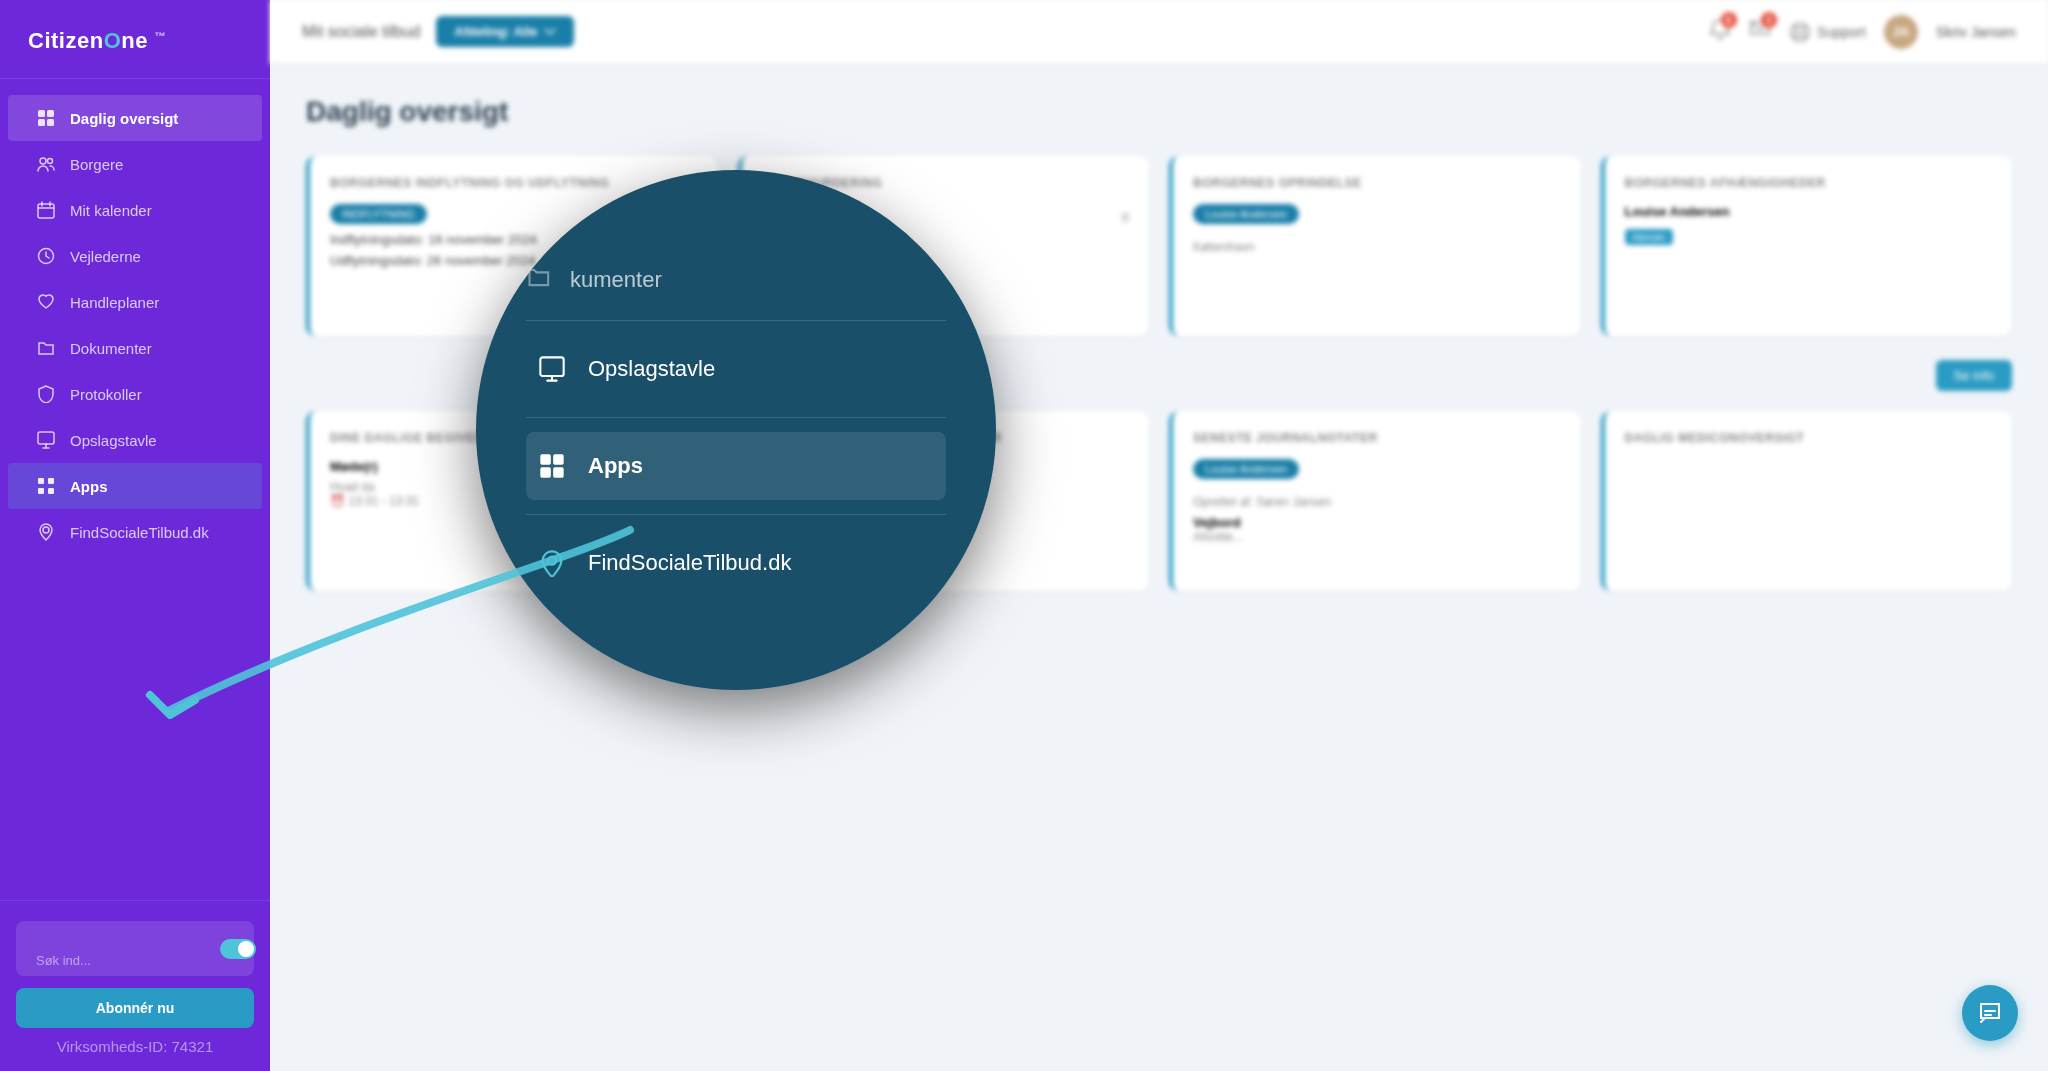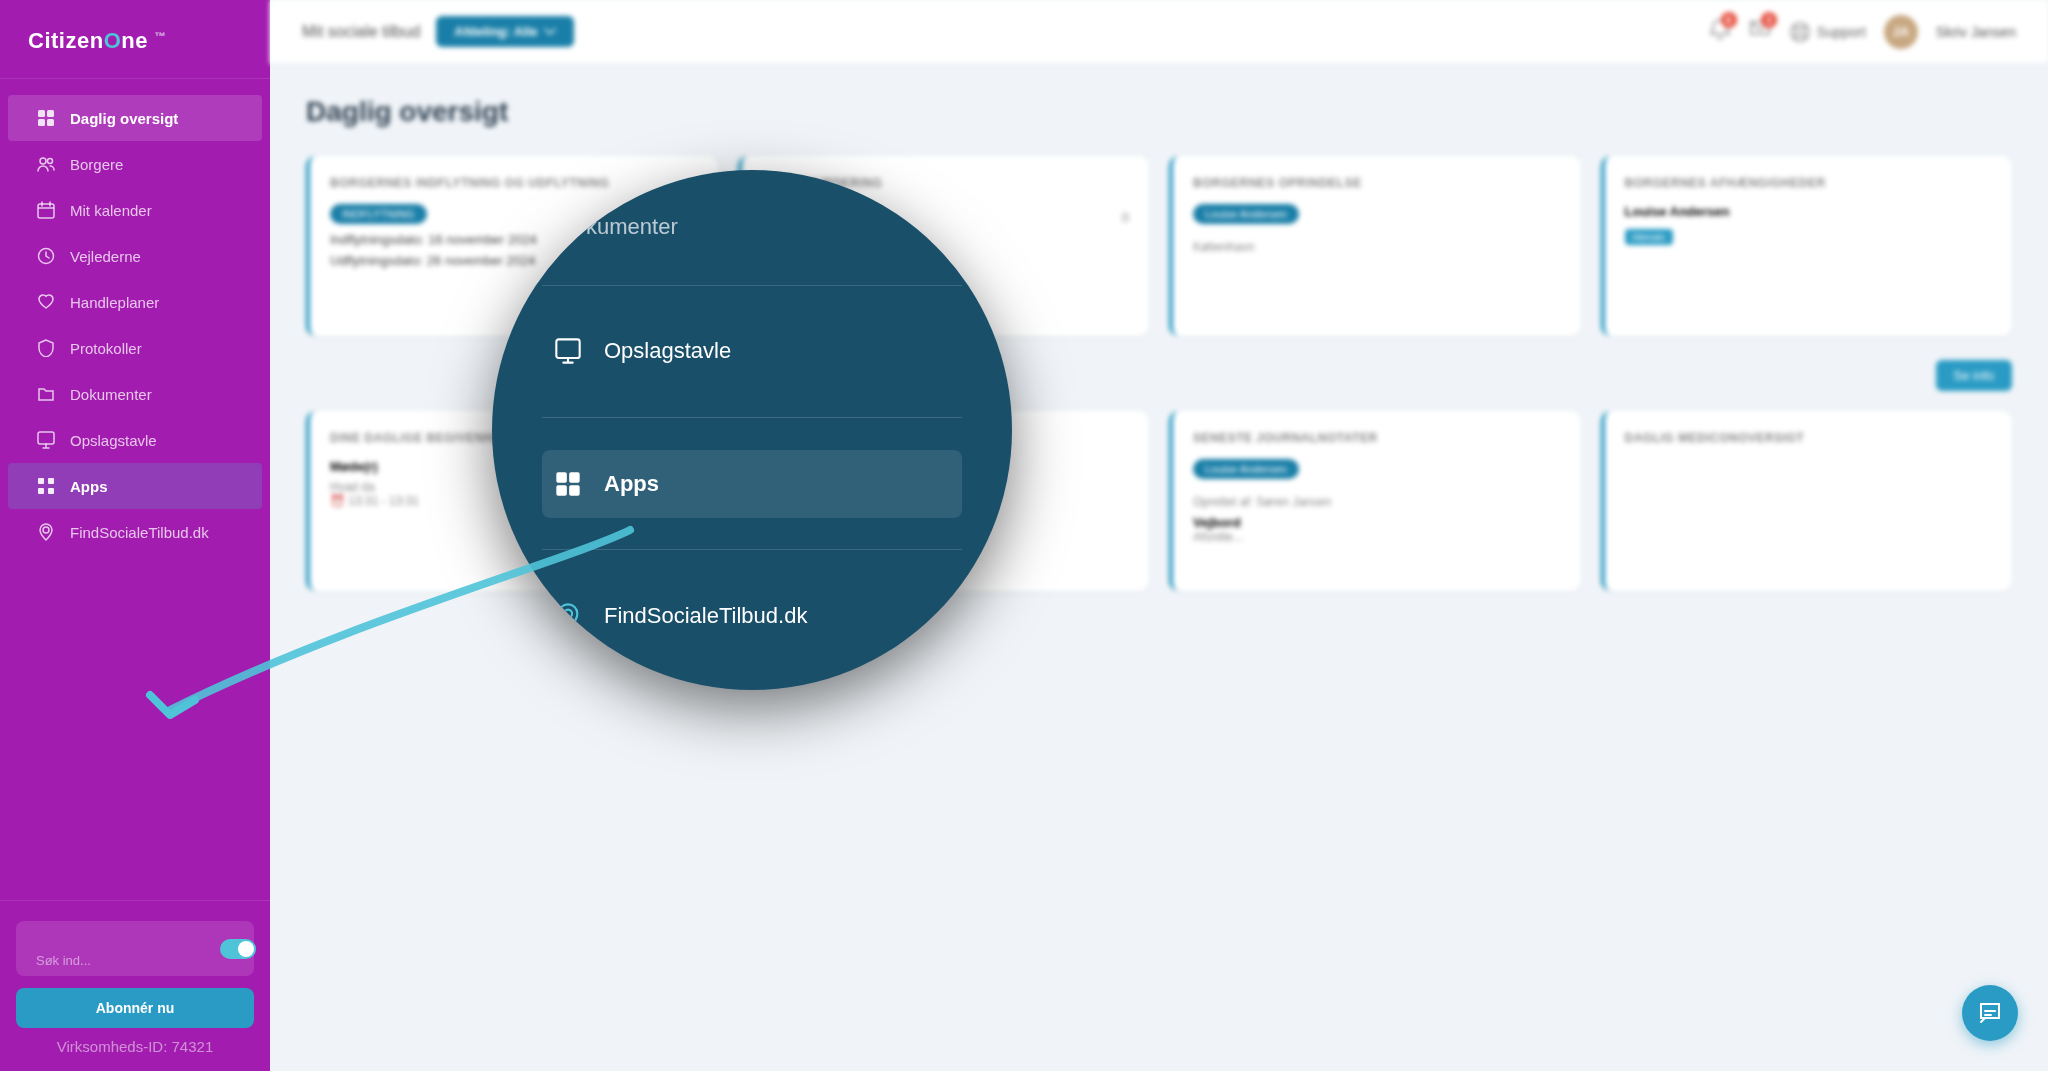--- a/index.html
+++ b/index.html
@@ -2,21 +2,21 @@
 <html><head>
   <meta charset="utf-8">
   <style>
     * { box-sizing: border-box; margin: 0; padding: 0; }
     body { font-family: -apple-system, BlinkMacSystemFont, 'Segoe UI', sans-serif; background: #f0f4f8; overflow: hidden; width: 2048px; height: 1071px; }
 
     
     .app-shell { display: flex; width: 2048px; height: 1071px; }
 
     
-    .sidebar { width: 270px; min-width: 270px; background: #a21caf; display: flex; flex-direction: column; height: 100%; padding: 0; }
+    .sidebar { width: 270px; min-width: 270px; background: #6d28d9; display: flex; flex-direction: column; height: 100%; padding: 0; }
     .sidebar-logo { padding: 28px 28px 24px; border-bottom: 1px solid rgba(255,255,255,0.1); }
     .sidebar-logo-text { color: white; font-size: 22px; font-weight: 700; letter-spacing: 0.5px; }
     .sidebar-logo-text span { color: #4fc3d8; }
     .sidebar-nav { flex: 1; padding: 16px 0; overflow-y: auto; }
     .nav-item { display: flex; align-items: center; gap: 14px; padding: 13px 28px; color: rgba(255,255,255,0.75); font-size: 15px; cursor: pointer; transition: background 0.15s; border-radius: 4px; margin: 0 8px; }
     .nav-item.active { background: rgba(255,255,255,0.15); color: white; font-weight: 600; }
     .nav-item.highlighted { background: rgba(79,195,216,0.2); color: white; font-weight: 600; }
     .nav-icon { width: 20px; height: 20px; display: flex; align-items: center; justify-content: center; flex-shrink: 0; }
     .sidebar-footer { padding: 20px 16px 16px; border-top: 1px solid rgba(255,255,255,0.1); }
     .sidebar-search { display: flex; align-items: center; background: rgba(255,255,255,0.12); border-radius: 8px; padding: 8px 12px; gap: 8px; margin-bottom: 12px; }
@@ -49,21 +49,21 @@
     .tag { background: #1a7fa8; color: white; border-radius: 20px; padding: 4px 12px; font-size: 11px; display: inline-block; margin-bottom: 8px; }
     .tag-small { background: #2a9bc4; color: white; border-radius: 4px; padding: 2px 8px; font-size: 11px; display: inline-block; }
     .risk-row { display: flex; align-items: center; gap: 8px; padding: 6px 0; font-size: 13px; }
     .dot { width: 10px; height: 10px; border-radius: 50%; background: #27ae60; flex-shrink: 0; }
     .person-name { font-weight: 600; font-size: 13px; }
     .person-loc { color: #888; font-size: 12px; }
     .bottom-btn { background: #2a9bc4; color: white; border: none; border-radius: 6px; padding: 8px 18px; font-size: 13px; cursor: pointer; float: right; }
 
     
     .overlay-container { position: fixed; top: 0; left: 0; width: 2048px; height: 1071px; pointer-events: none; z-index: 100; }
-    .magnify-circle { position: absolute; top: 170px; left: 492px; width: 520px; height: 520px; border-radius: 50%; background: #1a4f6a; overflow: hidden; box-shadow: 0 20px 60px rgba(0,0,0,0.5); display: flex; flex-direction: column; justify-content: space-between; padding: 40px 50px; gap: 10px; }
+    .magnify-circle { position: absolute; top: 170px; left: 476px; width: 520px; height: 520px; border-radius: 50%; background: #1a4f6a; overflow: hidden; box-shadow: 0 20px 60px rgba(0,0,0,0.5); display: flex; flex-direction: column; justify-content: center; padding: 40px 50px; gap: 10px; }
     .mag-item { display: flex; align-items: center; gap: 20px; padding: 18px 10px; border-radius: 8px; color: white; font-size: 22px; font-weight: 500; }
     .mag-item.highlighted-item { background: rgba(255,255,255,0.1); }
     .mag-icon { width: 32px; height: 32px; display: flex; align-items: center; justify-content: center; flex-shrink: 0; }
     .mag-divider { height: 1px; background: rgba(255,255,255,0.15); margin: 4px 0; }
 
     
     .arrow-svg { position: absolute; top: 500px; left: 50px; width: 650px; height: 250px; }
 
     
     .chat-btn { position: fixed; bottom: 30px; right: 30px; width: 56px; height: 56px; background: #2a9bc4; border-radius: 50%; display: flex; align-items: center; justify-content: center; cursor: pointer; box-shadow: 0 4px 14px rgba(42,155,196,0.5); z-index: 200; }
@@ -134,33 +134,33 @@
           <svg width="18" height="18" viewBox="0 0 18 18" fill="none">
               <path d="M9 15s-7-5-7-9a4 4 0 0 1 7-2.65A4 4 0 0 1 16 6c0 4-7 9-7 9z" stroke="rgba(255,255,255,0.75)" stroke-width="1.5"></path>
             </svg>
         </span>
         <span>Handleplaner</span>
       </div>
 
       <div class="nav-item">
         <span class="nav-icon">
           <svg width="18" height="18" viewBox="0 0 18 18" fill="none">
+              <path d="M2 4h5l2 2h7v9H2V4z" stroke="rgba(255,255,255,0.75)" stroke-width="1.5"></path>
+            </svg>
+        </span>
+        <span>Dokumenter</span>
+      </div>
+
+      <div class="nav-item">
+        <span class="nav-icon">
+          <svg width="18" height="18" viewBox="0 0 18 18" fill="none">
               <path d="M9 1L2 4v5c0 4.5 3 8 7 9 4-1 7-4.5 7-9V4L9 1z" stroke="rgba(255,255,255,0.75)" stroke-width="1.5"></path>
             </svg>
         </span>
         <span>Protokoller</span>
-      </div>
-
-      <div class="nav-item">
-        <span class="nav-icon">
-          <svg width="18" height="18" viewBox="0 0 18 18" fill="none">
-              <path d="M2 4h5l2 2h7v9H2V4z" stroke="rgba(255,255,255,0.75)" stroke-width="1.5"></path>
-            </svg>
-        </span>
-        <span>Dokumenter</span>
       </div>
 
       <div class="nav-item">
         <span class="nav-icon">
           <svg width="18" height="18" viewBox="0 0 18 18" fill="none">
               <rect x="1" y="1" width="16" height="12" rx="2" stroke="rgba(255,255,255,0.75)" stroke-width="1.5"></rect>
               <path d="M6 17h6M9 13v4" stroke="rgba(255,255,255,0.75)" stroke-width="1.5" stroke-linecap="round"></path>
             </svg>
         </span>
         <span>Opslagstavle</span>

